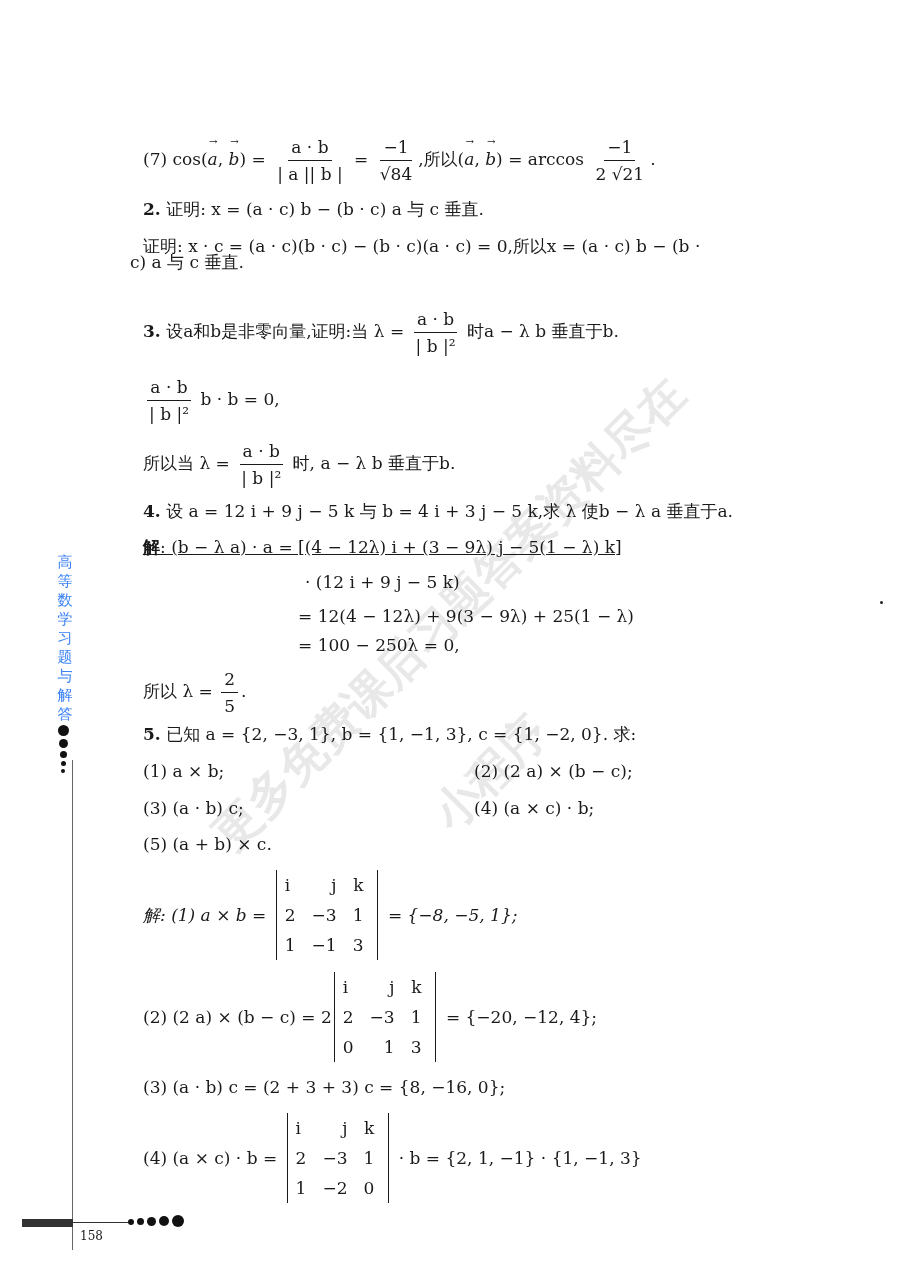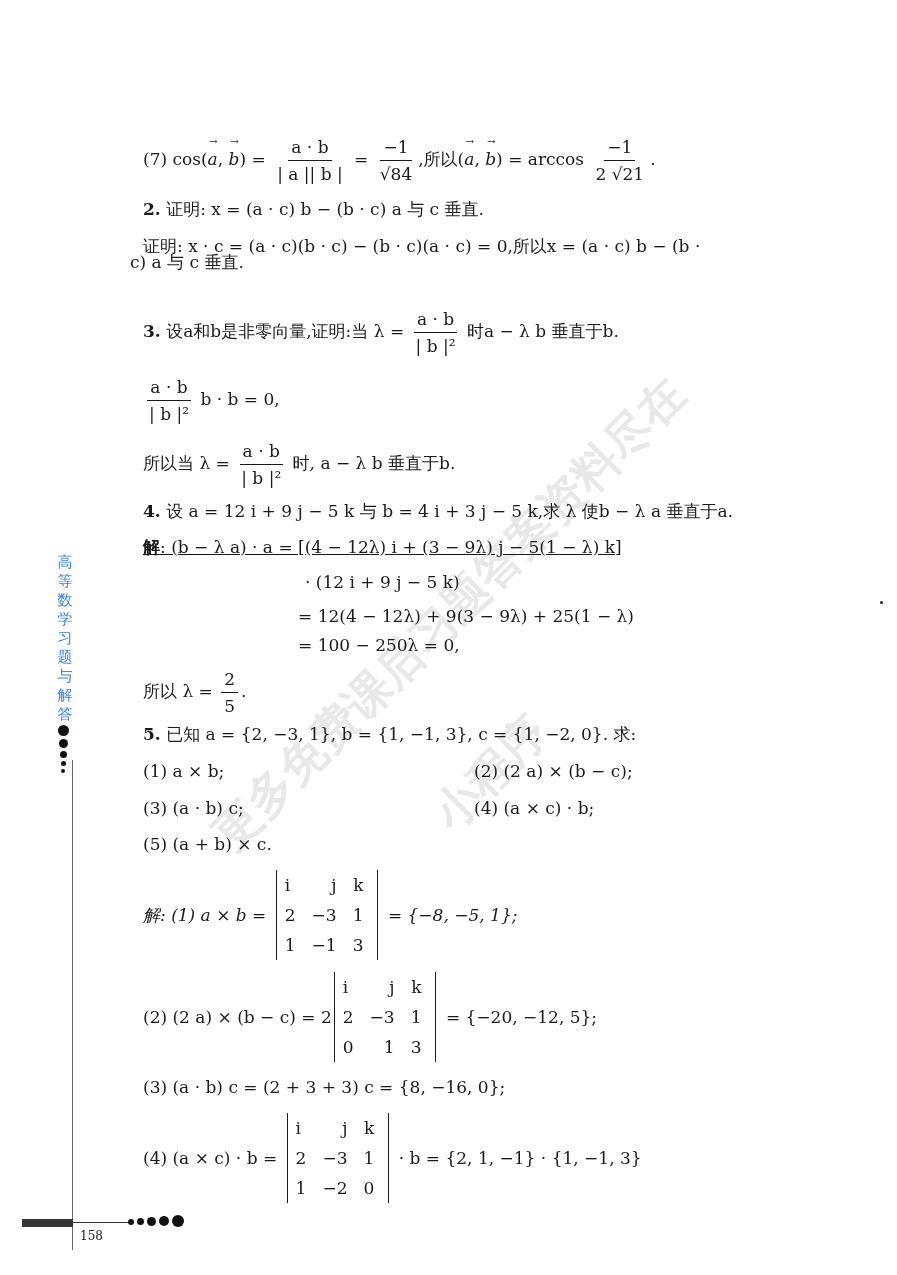--- a/index.html
+++ b/index.html
@@ -174,21 +174,21 @@
             <td>1</td>
           </tr>
       <tr>
             <td>0</td>
             <td>1</td>
             <td>3</td>
           </tr>
     </tbody>
       </table>
   </span>
-  <span style="vertical-align:middle;">= {−20, −12, 5};</span>
+  <span style="vertical-align:middle;">= {−20, −12, 4};</span>
 </div>
 
 <div class="line" style="left:143px; top:1076px;">(3) (a · b) c = (2 + 3 + 3) c = {8, −16, 0};</div>
 
 <div class="line" style="left:143px; top:1113px; line-height:normal;">
   <span style="vertical-align:middle;">(4) (a × c) · b =</span>
   <span class="det">
     <table>
       <tbody>
           <tr>

